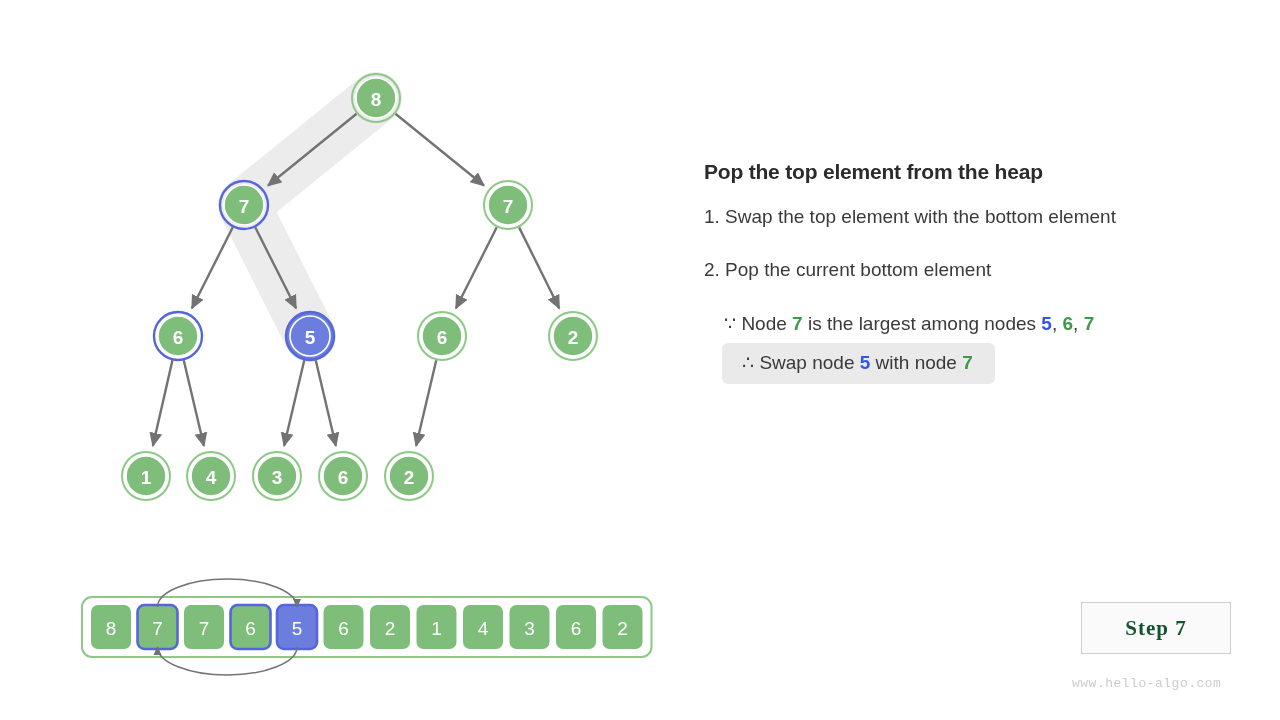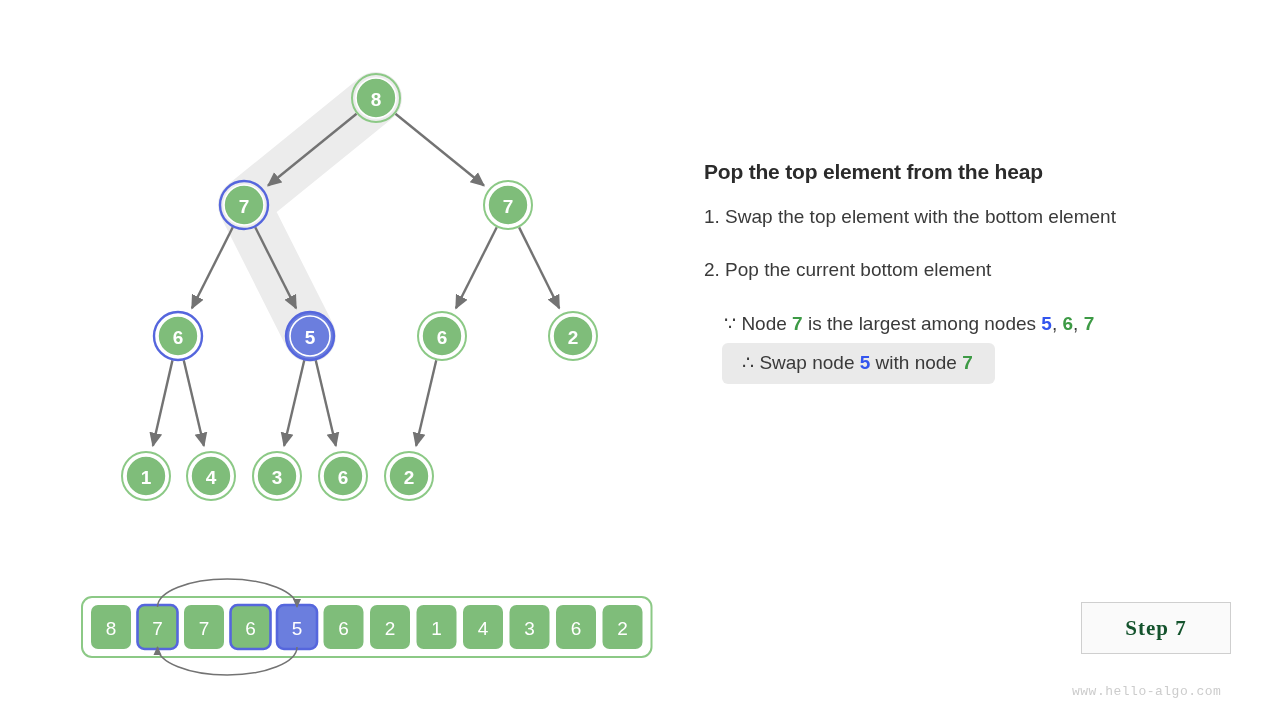--- a/index.html
+++ b/index.html
@@ -109,21 +109,20 @@
     letter-spacing: 1px;
   }
   #watermark {
     position: absolute;
     left: 1072px;
     top: 676px;
     font-family: "Liberation Mono", monospace;
     font-size: 13px;
     color: #cccccc;
     letter-spacing: 0.5px;
-    margin-top: 8px;
   }
 </style>
 </head>
 <body>
 
 <svg id="tree-svg" viewBox="0 0 700 540">
   <defs>
     <marker id="arrowhead" markerWidth="7" markerHeight="7" refX="5.4" refY="3.1" orient="auto" markerUnits="strokeWidth">
       <path d="M0,0.4 L6,3.1 L0,5.8 z" fill="#737373"></path>
     </marker>

